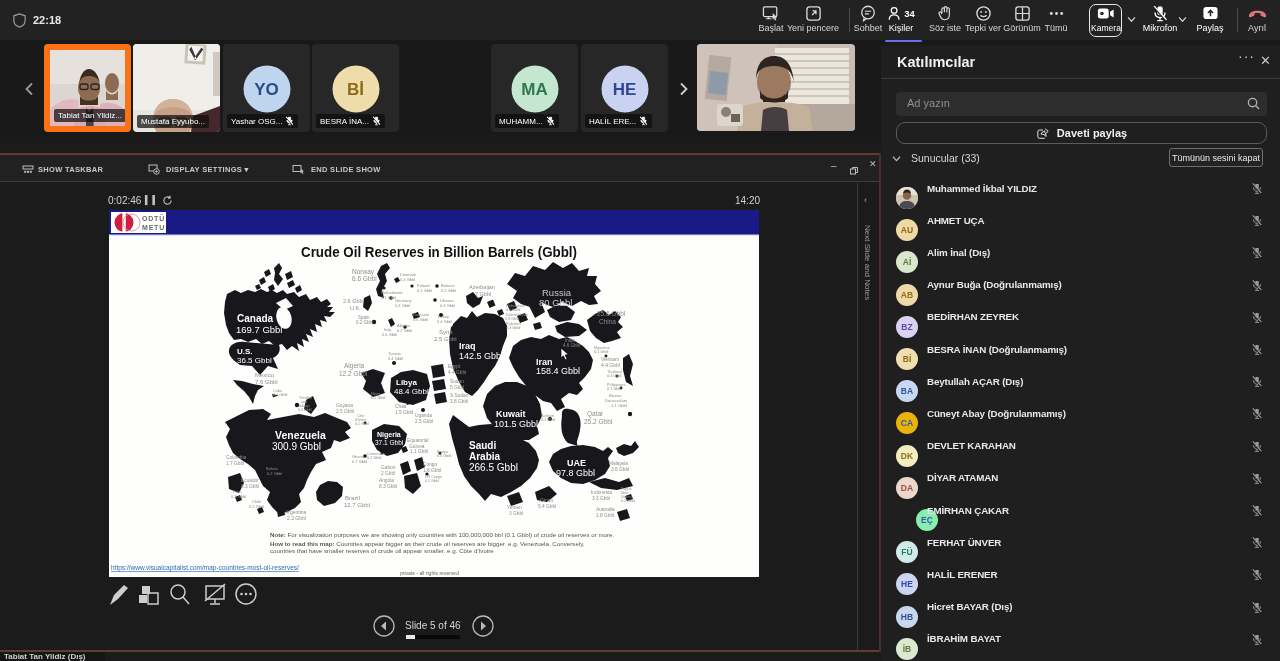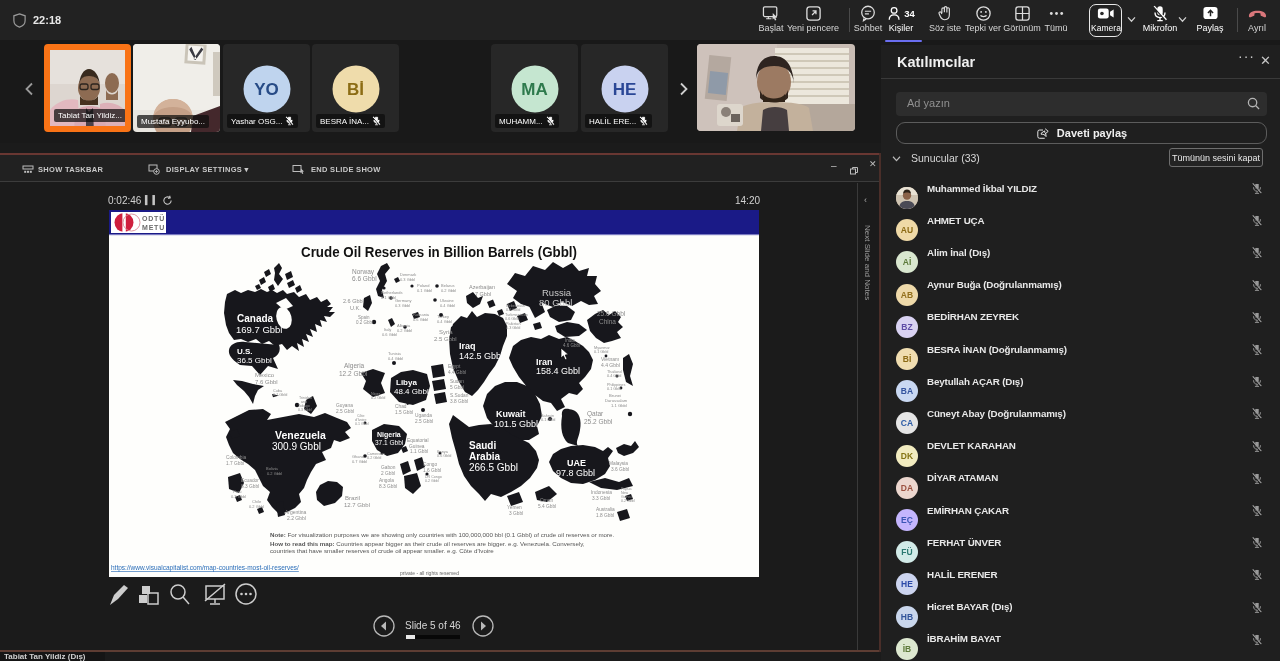--- a/index.html
+++ b/index.html
@@ -727,21 +727,21 @@
           <div class="pavatar" style="background:#c9d8f2;color:#33539e;">BA</div>
           <div class="pname">Beytullah AÇAR (Dış)</div>
           <svg class="pmic" width="12" height="13" viewBox="0 0 14 15">
             <path d="M5 2.2 h4 v5.6 h-4 Z" fill="#9a9a9a"></path>
             <path d="M3 6 C3 9.4 4.8 10.6 7 10.6 C9.2 10.6 11 9.4 11 6 M7 10.6 v2.2 M4.6 13.2 h4.8" fill="none" stroke="#9a9a9a" stroke-width="1.1"></path>
             <path d="M2 1.5 L12 13" stroke="#9a9a9a" stroke-width="1.4"></path>
             <path d="M1.3 2.5 L11.3 14" stroke="#1f1f1f" stroke-width="1"></path>
           </svg>
         </div>
       <div class="prow" style="top:352.4px;">
-          <div class="pavatar" style="background:#e5e5e5;color:#2c5ca6;">CA</div>
+          <div class="pavatar" style="background:#eab308;color:#2c5ca6;">CA</div>
           <div class="pname">Cüneyt Abay (Doğrulanmamış)</div>
           <svg class="pmic" width="12" height="13" viewBox="0 0 14 15">
             <path d="M5 2.2 h4 v5.6 h-4 Z" fill="#9a9a9a"></path>
             <path d="M3 6 C3 9.4 4.8 10.6 7 10.6 C9.2 10.6 11 9.4 11 6 M7 10.6 v2.2 M4.6 13.2 h4.8" fill="none" stroke="#9a9a9a" stroke-width="1.1"></path>
             <path d="M2 1.5 L12 13" stroke="#9a9a9a" stroke-width="1.4"></path>
             <path d="M1.3 2.5 L11.3 14" stroke="#1f1f1f" stroke-width="1"></path>
           </svg>
         </div>
       <div class="prow" style="top:384.6px;">
           <div class="pavatar" style="background:#f2ecc0;color:#857413;">DK</div>
@@ -757,21 +757,21 @@
           <div class="pavatar" style="background:#ecd6ce;color:#9c5140;">DA</div>
           <div class="pname">DİYAR ATAMAN</div>
           <svg class="pmic" width="12" height="13" viewBox="0 0 14 15">
             <path d="M5 2.2 h4 v5.6 h-4 Z" fill="#9a9a9a"></path>
             <path d="M3 6 C3 9.4 4.8 10.6 7 10.6 C9.2 10.6 11 9.4 11 6 M7 10.6 v2.2 M4.6 13.2 h4.8" fill="none" stroke="#9a9a9a" stroke-width="1.1"></path>
             <path d="M2 1.5 L12 13" stroke="#9a9a9a" stroke-width="1.4"></path>
             <path d="M1.3 2.5 L11.3 14" stroke="#1f1f1f" stroke-width="1"></path>
           </svg>
         </div>
       <div class="prow" style="top:449.0px;">
-          <div class="pavatar" style="background:#c4b5fd;color:#3a55b4;">EÇ</div>
+          <div class="pavatar" style="background:#86efac;color:#3a55b4;margin-left:20px;">EÇ</div>
           <div class="pname">EMİRHAN ÇAKAR</div>
           <svg class="pmic" width="12" height="13" viewBox="0 0 14 15">
             <path d="M5 2.2 h4 v5.6 h-4 Z" fill="#9a9a9a"></path>
             <path d="M3 6 C3 9.4 4.8 10.6 7 10.6 C9.2 10.6 11 9.4 11 6 M7 10.6 v2.2 M4.6 13.2 h4.8" fill="none" stroke="#9a9a9a" stroke-width="1.1"></path>
             <path d="M2 1.5 L12 13" stroke="#9a9a9a" stroke-width="1.4"></path>
             <path d="M1.3 2.5 L11.3 14" stroke="#1f1f1f" stroke-width="1"></path>
           </svg>
         </div>
       <div class="prow" style="top:481.2px;">
           <div class="pavatar" style="background:#d2ebe8;color:#2d7a72;">FÜ</div>

